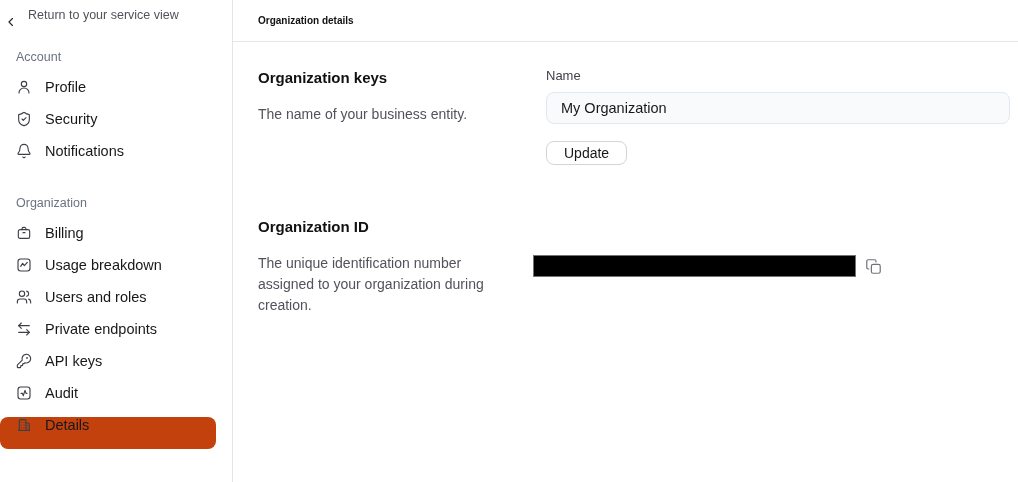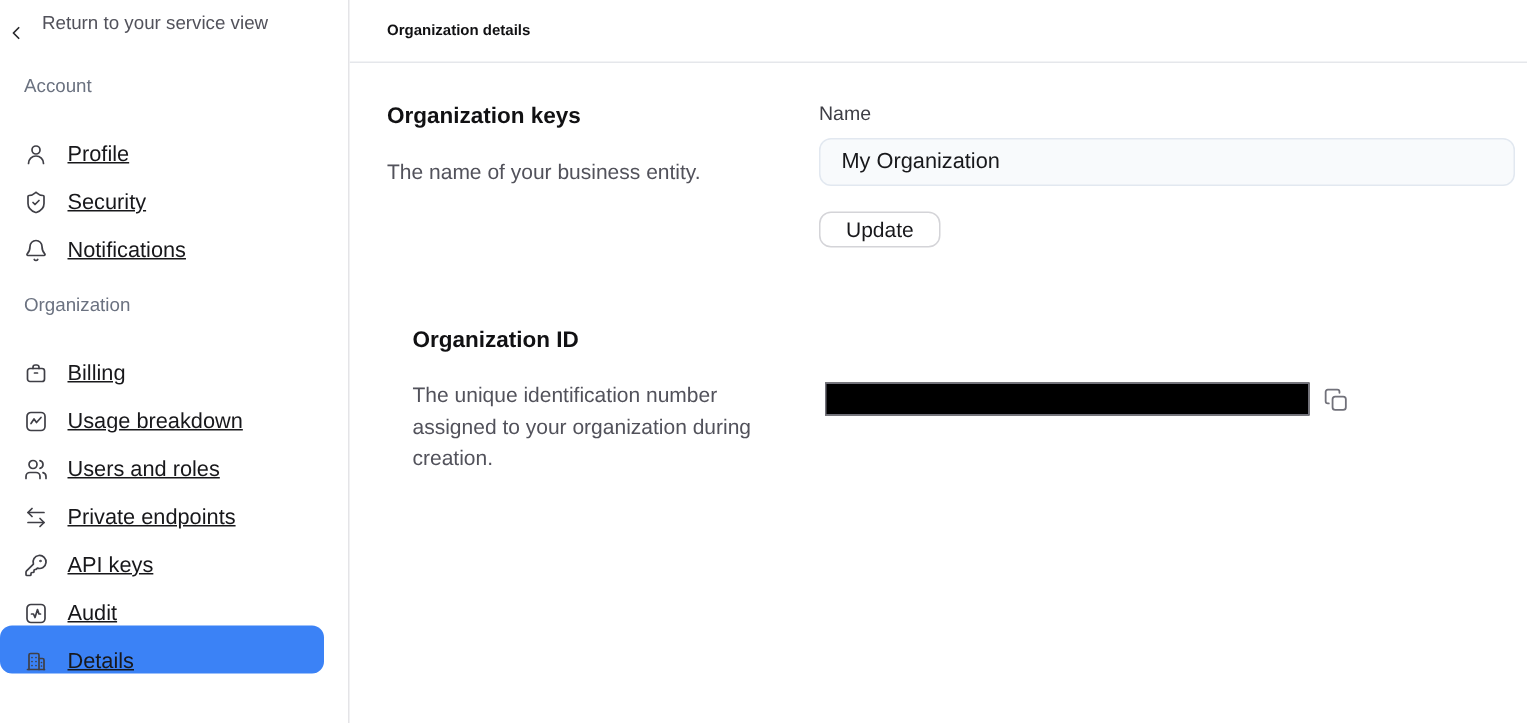--- a/index.html
+++ b/index.html
@@ -10,37 +10,37 @@
   
   .sidebar { width:233px; flex:0 0 233px; border-right:1px solid #e4e4e7; background:#fff; position:relative; }
   .side-header { position:relative; padding:5px 16px 0 28px; }
   .back-btn { position:absolute; left:2px; top:13px; width:18px; height:18px; border:none; background:transparent; padding:0; cursor:pointer; display:flex; align-items:center; justify-content:center; }
   .side-title { font-size:17px; font-weight:700; line-height:21px; color:#111113; }
   .side-subtitle { font-size:12.5px; color:#52525b; margin-top:3px; line-height:15px; }
   .section-label { padding:0 16px; font-size:12.5px; color:#6b7280; line-height:14px; }
   .section-label.first { margin-top:27px; }
   .section-label.second { margin-top:21px; }
   .nav { margin-top:15px; }
-  .nav-item { height:32px; display:flex; align-items:flex-end; gap:13px; padding:0 16px; margin-right:16px;
-              border-radius:8px; font-size:14.5px; color:#18181b; cursor:pointer;text-decoration:underline; }
-  .nav-item.active { background:#3b82f6; }
+  .nav-item { height:32px; display:flex; align-items:flex-start; gap:13px; padding:0 16px; margin-right:16px;
+              border-radius:8px; font-size:14.5px; color:#18181b; cursor:pointer; }
+  .nav-item.active { background:#c2410c; }
   .nav-icon { width:16px; height:16px; flex:0 0 16px; display:flex; align-items:center; justify-content:center; color:#3f3f46; }
   .nav-icon svg { width:16px; height:16px; stroke:currentColor; fill:none; stroke-width:1.7; stroke-linecap:round; stroke-linejoin:round; }
   .back-btn svg { width:14px; height:14px; stroke:#27272a; fill:none; stroke-width:2; stroke-linecap:round; stroke-linejoin:round; }
 
   
   .main { flex:1; display:flex; flex-direction:column; min-width:0; }
   .main-header { height:42px; flex:0 0 42px; border-bottom:1px solid #e5e7eb; display:flex; align-items:center; padding:0 25px; }
   .main-title { font-size:10px; font-weight:700; color:#111113; }
   .content { padding:0 8px 0 25px; }
   .row { display:flex; }
   .row-left { width:288px; flex:0 0 288px; padding-right:30px; }
   .row-right { flex:1; min-width:0; }
   .row1 { margin-top:26px; }
-  .row2 { margin-top:52px;margin-left:17px; }
+  .row2 { margin-top:52px; }
   .block-title { font-size:15px; font-weight:700; color:#111113; line-height:18px; margin-top:1px; }
   .block-desc { font-size:14px; color:#52525b; line-height:21px; margin-top:17px; }
   .field-label { display:block; font-size:13px; color:#3f3f46; line-height:15px; }
   .text-input { display:block; width:100%; height:32px; margin-top:9px; padding:0 14px;
                 background:#f8fafc; border:1px solid #e2e8f0; border-radius:8px;
                 font-family:"Liberation Sans", sans-serif; font-size:14.5px; color:#18181b; outline:none; }
   .update-btn { margin-top:17px; height:24px; padding:0 17px; background:#fff; border:1px solid #d4d4d8;
                 border-radius:8px; font-family:"Liberation Sans", sans-serif; font-size:14px; color:#18181b; cursor:pointer; }
   .org-id-row { margin-left:-13px; padding-top:38px; display:flex; align-items:center; }
   .redacted-bar { width:323px; height:22px; background:#000; border:1px solid #71717a; }

